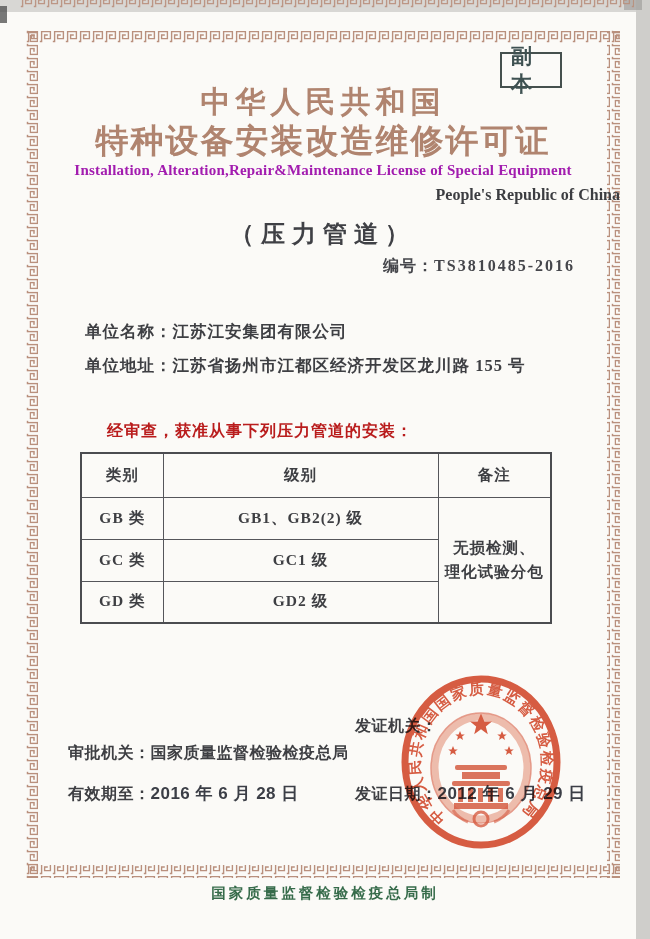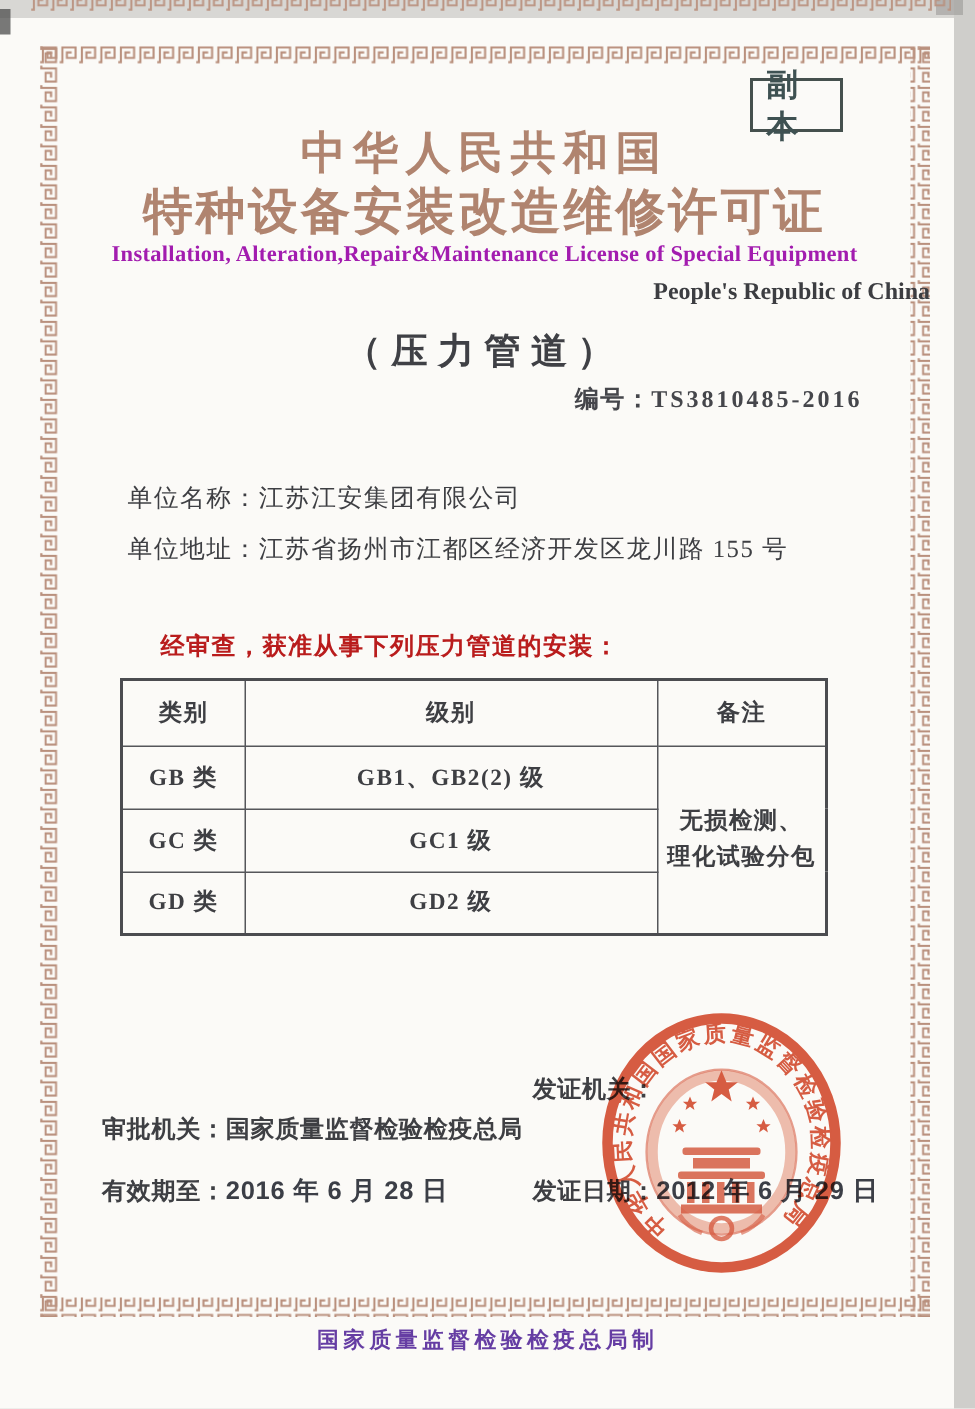--- a/index.html
+++ b/index.html
@@ -27,21 +27,21 @@
     color:#a21caf; font-size:15px; font-weight:bold; letter-spacing:.2px; }
   .title-en2 { position:absolute; left:26px; top:186px; width:594px; text-align:right;
     color:#3c3d41; font-size:16px; font-weight:bold; }
   .subtype { position:absolute; left:26px; top:218px; width:594px; text-align:center;
     color:#3f4045; font-size:24px; font-weight:bold; letter-spacing:7px; }
   .license-no { position:absolute; left:26px; top:256px; width:549px; text-align:right;
     color:#45464b; font-size:16px; letter-spacing:1px; font-weight:bold; }
   .license-no .num { font-family:"Liberation Serif","DejaVu Serif",serif; letter-spacing:2px; }
 
   .info-row { position:absolute; left:85px; color:#3e3f43; font-size:16.5px;
-    letter-spacing:1px; font-weight:normal; }
+    letter-spacing:1px; font-weight:bold; }
   .row-name { top:321px; }
   .row-addr { top:355px; }
 
   .approval-line { position:absolute; left:107px; top:421px; color:#b91c1c;
     font-size:16px; letter-spacing:1px; font-weight:bold; }
 
   table.scope { position:absolute; left:80px; top:452px; width:470px; height:171px;
     border-collapse:collapse; table-layout:fixed; }
   table.scope th, table.scope td { border:1.6px solid #55565a; color:#3e3f43;
     font-size:15.5px; font-weight:bold; text-align:center; vertical-align:middle;
@@ -57,21 +57,21 @@
   .bl-valid   { left:68px; top:782px; }
   .bl-issueorg{ left:355px; top:716px; }
   .bl-issuedate{ left:355px; top:782px; }
   .date-num { font-family:"Liberation Sans","DejaVu Sans",sans-serif; font-size:17px;
     color:#3b3e46; letter-spacing:.5px; }
 
   .seal { position:absolute; left:398px; top:672px; width:166px; height:180px;
     mix-blend-mode:multiply; opacity:.95; z-index:5; }
 
   .footer { position:absolute; left:0; top:884px; width:650px; text-align:center;
-    color:#4c1d95; font-size:14.5px; letter-spacing:3px; font-weight:bold; opacity:.85; }
+    color:#14532d; font-size:14.5px; letter-spacing:3px; font-weight:bold; opacity:.85; }
 </style>
 </head>
 <body>
 
 <div class="scan">
 
   <div class="paper"></div>
   <div class="right-strip"></div>
   <div class="smudge-tl"></div>
   <div class="smudge-tr"></div>

